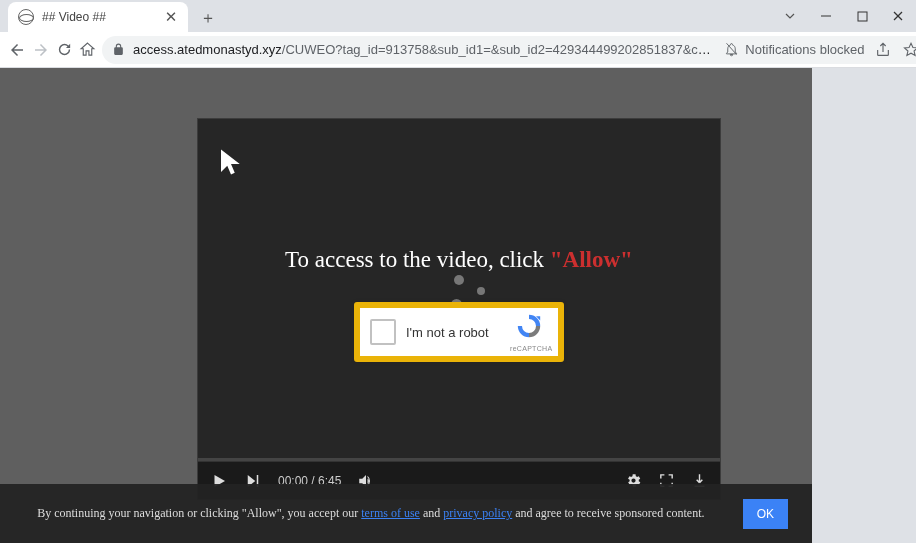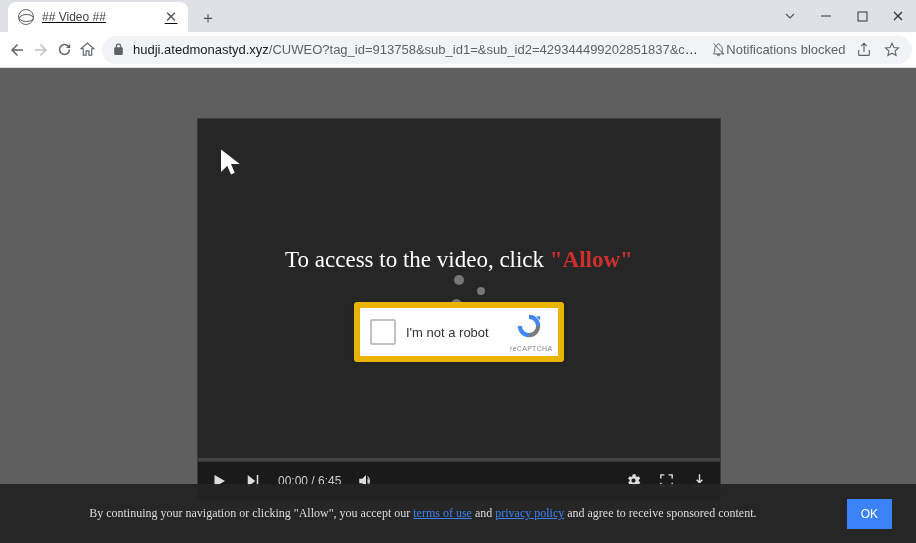--- a/index.html
+++ b/index.html
@@ -1,39 +1,39 @@
 <!DOCTYPE html>
 <html><head>
   <meta charset="utf-8">
   <style>
     * { margin: 0; padding: 0; box-sizing: border-box; }
     body { font-family: "Segoe UI", Arial, sans-serif; width: 916px; height: 543px; overflow: hidden; background: #dee1e6; }
     
     .title-bar { height: 32px; background: #dee1e6; display: flex; align-items: flex-end; }
-    .tab { background: #fff; height: 30px; display: flex; align-items: center; padding: 0 10px; border-radius: 8px 8px 0 0; margin-left: 8px; width: 180px; text-decoration: underline; }
+    .tab { background: #fff; height: 30px; display: flex; align-items: center; padding: 0 10px; border-radius: 8px 8px 0 0; margin-left: 8px; width: 180px; }
     .tab-favicon { width: 16px; height: 16px; border: 1.5px solid #666; border-radius: 50%; margin-right: 8px; flex-shrink: 0; position: relative; }
     .tab-favicon::before { content: ''; position: absolute; width: 13px; height: 6px; border: 1.5px solid #666; border-radius: 50%; top: 3.5px; left: -0.5px; }
     .tab-title { font-size: 12px; color: #444; flex: 1; white-space: nowrap; overflow: hidden; text-overflow: ellipsis; }
     .tab-close { width: 14px; height: 14px; display: flex; align-items: center; justify-content: center; color: #555; font-size: 15px; cursor: pointer; }
     .new-tab { width: 28px; height: 28px; display: flex; align-items: center; justify-content: center; color: #555; font-size: 16px; margin-left: 6px; cursor: pointer; }
     .window-controls { margin-left: auto; display: flex; height: 32px; }
     .wc { width: 36px; display: flex; align-items: center; justify-content: center; color: #333; cursor: pointer; }
     
     .toolbar { height: 36px; background: #fff; display: flex; align-items: center; padding: 0 8px; border-bottom: 1px solid #dadce0; gap: 6px; }
     .nav-btn { width: 22px; height: 22px; display: flex; align-items: center; justify-content: center; cursor: pointer; }
     .nav-btn svg { fill: #5f6368; }
     .nav-btn.disabled svg { fill: #bdc1c6; }
     .addr-bar { flex: 1; height: 28px; background: #f1f3f4; border-radius: 14px; display: flex; align-items: center; padding: 0 10px; gap: 8px; }
     .lock { display: flex; align-items: center; }
     .url { font-size: 13px; color: #202124; white-space: nowrap; overflow: hidden; text-overflow: ellipsis; flex: 1; }
     .url .faded { color: #5f6368; }
-    .notif-block { display: flex; align-items: center; gap: 0; font-size: 13px; color: #5f6368; }
+    .notif-block { display: flex; align-items: center; gap: 6px; font-size: 13px; color: #5f6368; }
     .icon-slot { width: 20px; height: 20px; display: flex; align-items: center; justify-content: center; cursor: pointer; }
     
-    .content { position: relative; width: 916px; height: 475px; background: #5f5f5f; }
+    .content { position: relative; width: 812px; height: 475px; background: #5f5f5f; }
     
     .player { position: absolute; left: 197px; top: 50px; width: 524px; height: 382px; background: #262626; border: 1px solid #3c3c3c; display: flex; flex-direction: column; }
     .player-top { position: relative; flex: 1; }
     .cursor-arrow { position: absolute; top: 28px; left: 18px; }
     .overlay-text { position: absolute; width: 100%; top: 128px; text-align: center; color: #fff; font-family: Georgia, serif; font-size: 23px; }
     .allow-word { color: #cc2f2f; font-weight: bold; }
     
     .spinner { position: absolute; top: 156px; left: 50%; transform: translateX(-50%); width: 60px; height: 40px; }
     .spinner .dot { position: absolute; border-radius: 50%; background: #777; }
     .spinner .d1 { width: 10px; height: 10px; top: 0; left: 25px; }
@@ -112,21 +112,21 @@
       <svg width="17" height="17" viewBox="0 0 24 24">
         <path d="M12 3l9 8h-3v9h-4v-6h-4v6H6v-9H3z" fill="none" stroke="#5f6368" stroke-width="1.6"></path>
       </svg>
     </div>
   <div class="addr-bar">
     <span class="lock">
         <svg width="13" height="13" viewBox="0 0 24 24" fill="#5f6368">
           <path d="M18 8h-1V6a5 5 0 10-10 0v2H6a2 2 0 00-2 2v10a2 2 0 002 2h12a2 2 0 002-2V10a2 2 0 00-2-2zM9 6a3 3 0 116 0v2H9V6z"></path>
         </svg>
       </span>
-    <span class="url"><span>hudji.atedmonastyd.xyz</span><span class="faded">/CUWEO?tag_id=913758&amp;sub_id1=&amp;sub_id2=429344499202851837&amp;cookie_id=...</span></span>
+    <span class="url"><span>access.atedmonastyd.xyz</span><span class="faded">/CUWEO?tag_id=913758&amp;sub_id1=&amp;sub_id2=429344499202851837&amp;cookie_id=...</span></span>
     <span class="notif-block">
       <svg width="15" height="15" viewBox="0 0 24 24" fill="#5f6368">
           <path d="M12 22a2 2 0 002-2h-4a2 2 0 002 2zm6-6V11c0-3.07-1.64-5.64-4.5-6.32V4a1.5 1.5 0 10-3 0v.68C7.63 5.36 6 7.92 6 11v5l-2 2v1h16v-1l-2-2zM4 2l16 18" stroke="#5f6368" stroke-width="1.5" fill="none"></path>
         </svg>
       <span>Notifications blocked</span>
     </span>
     <span class="icon-slot">
         <svg width="16" height="16" viewBox="0 0 24 24" fill="none" stroke="#5f6368" stroke-width="1.7">
           <path d="M4 12v7a1 1 0 001 1h14a1 1 0 001-1v-7M16 6l-4-4-4 4M12 2v13"></path>
         </svg>

